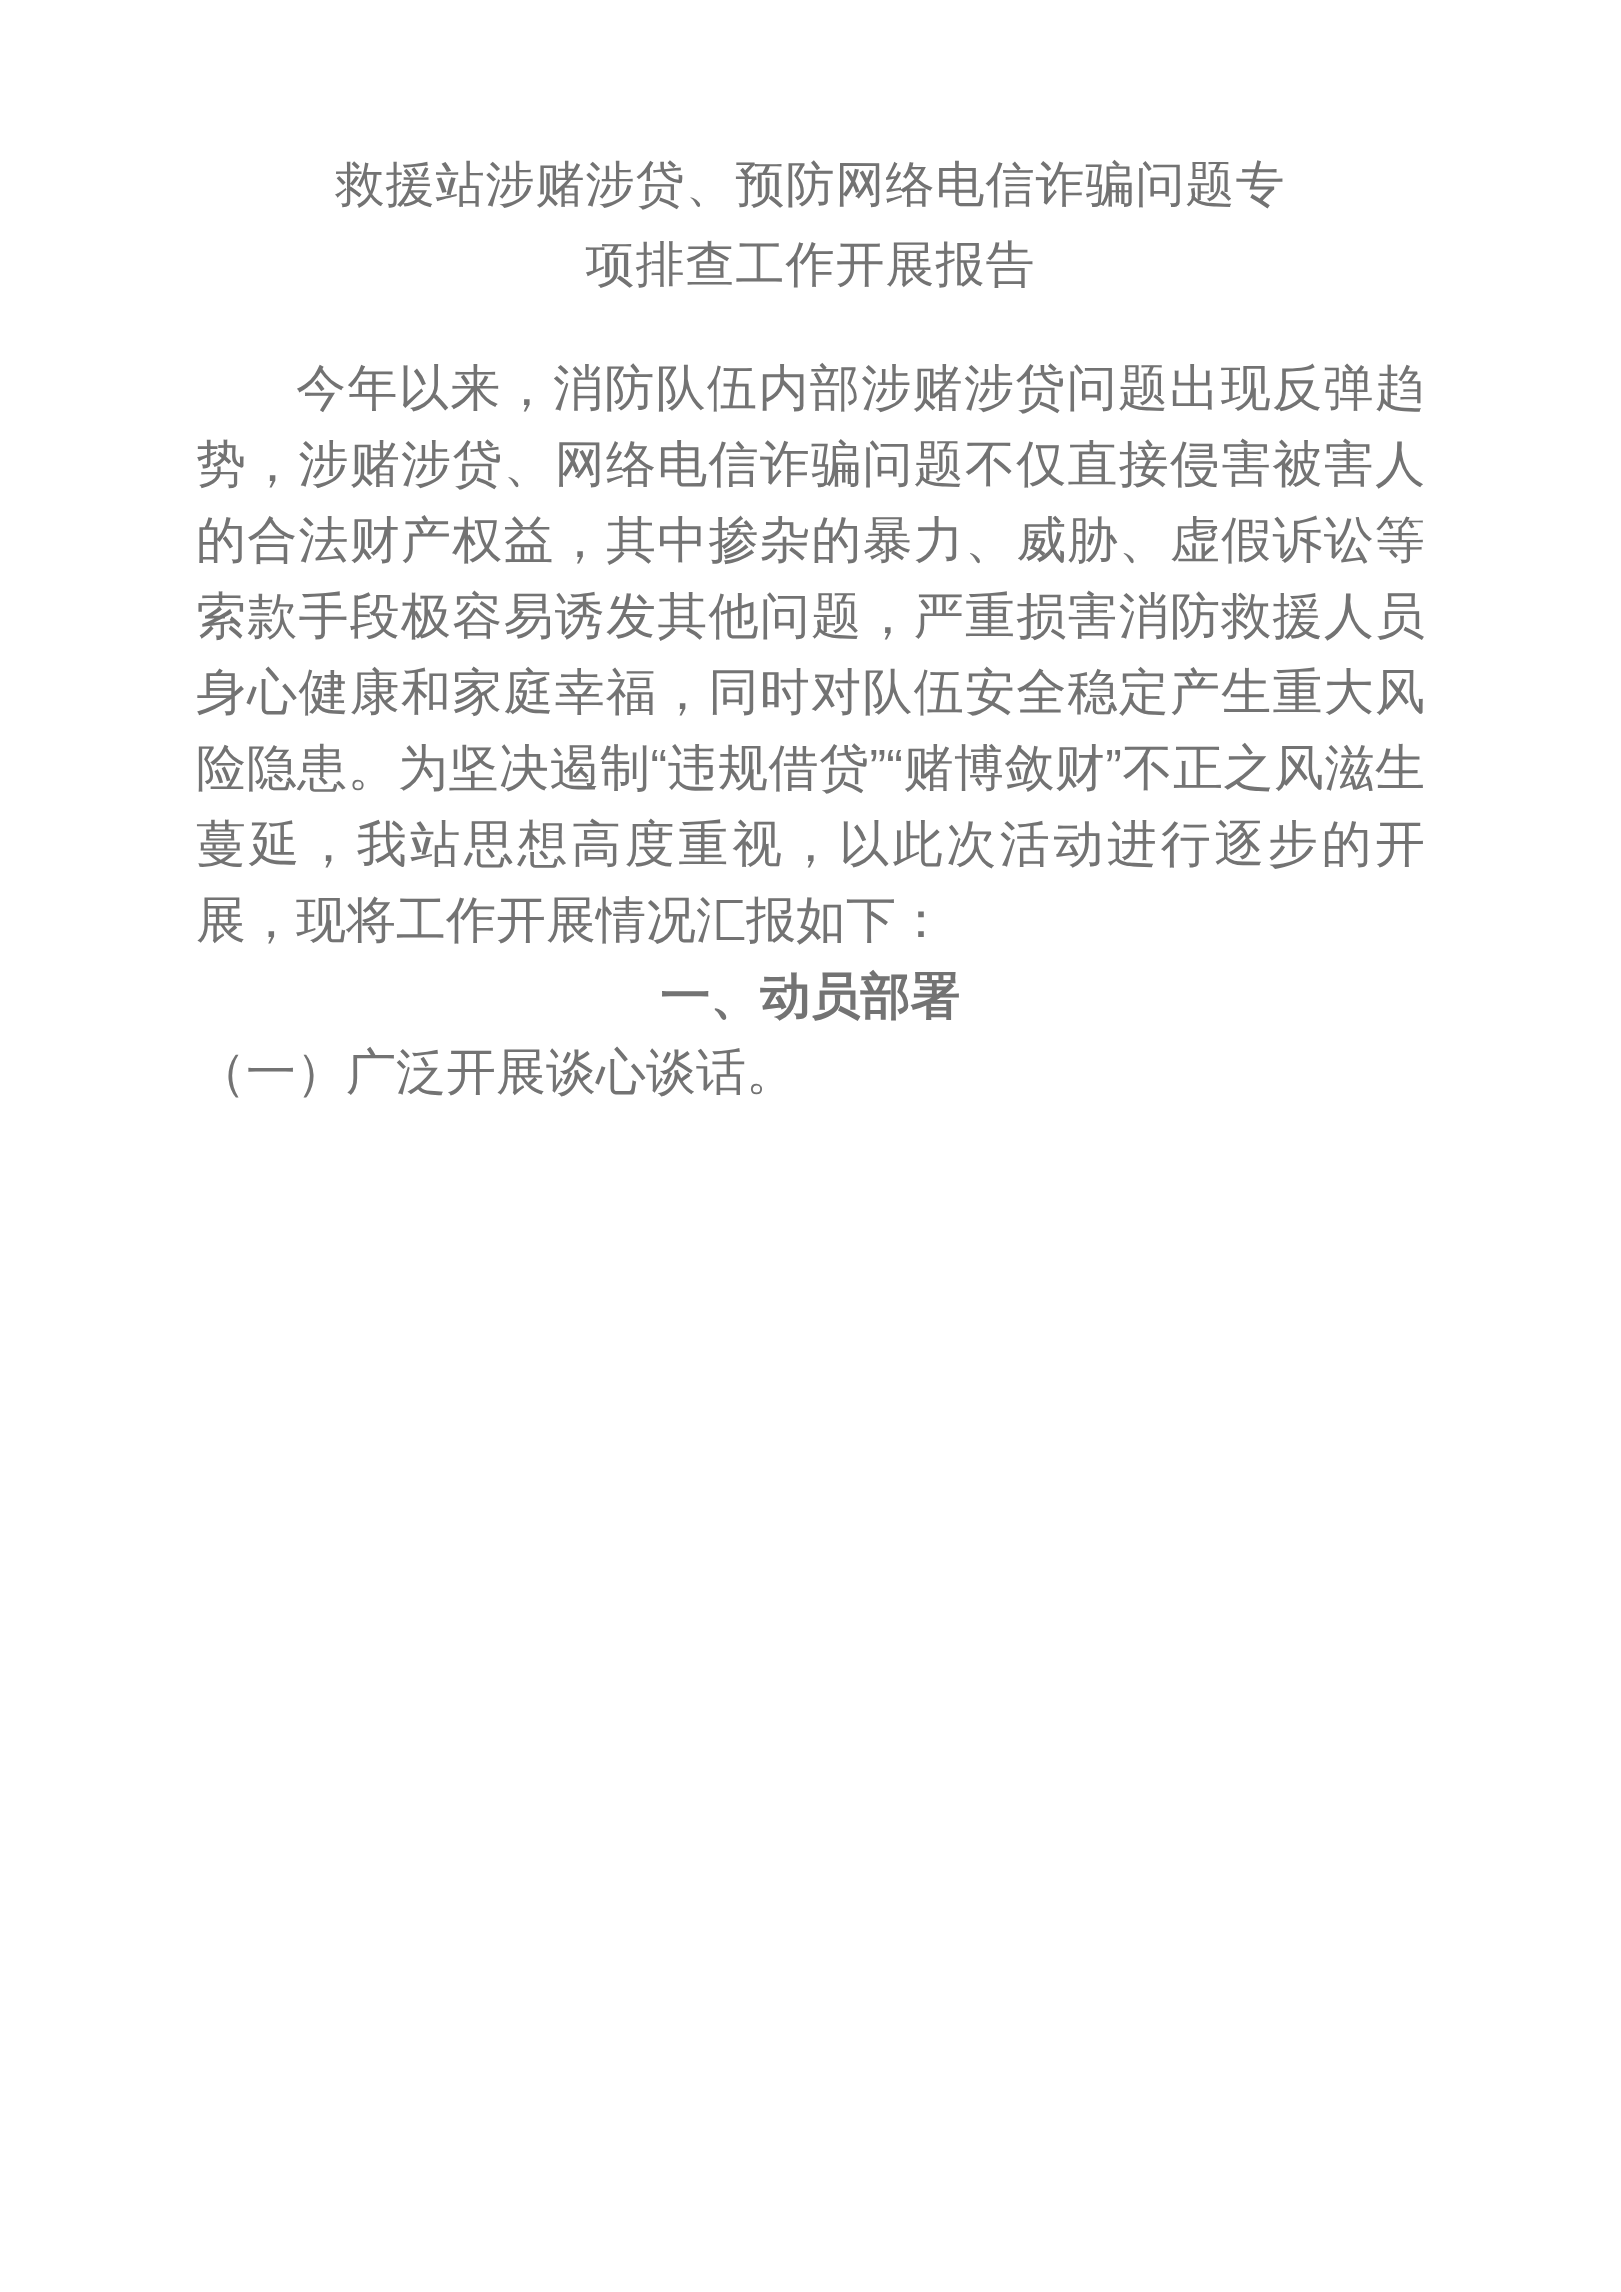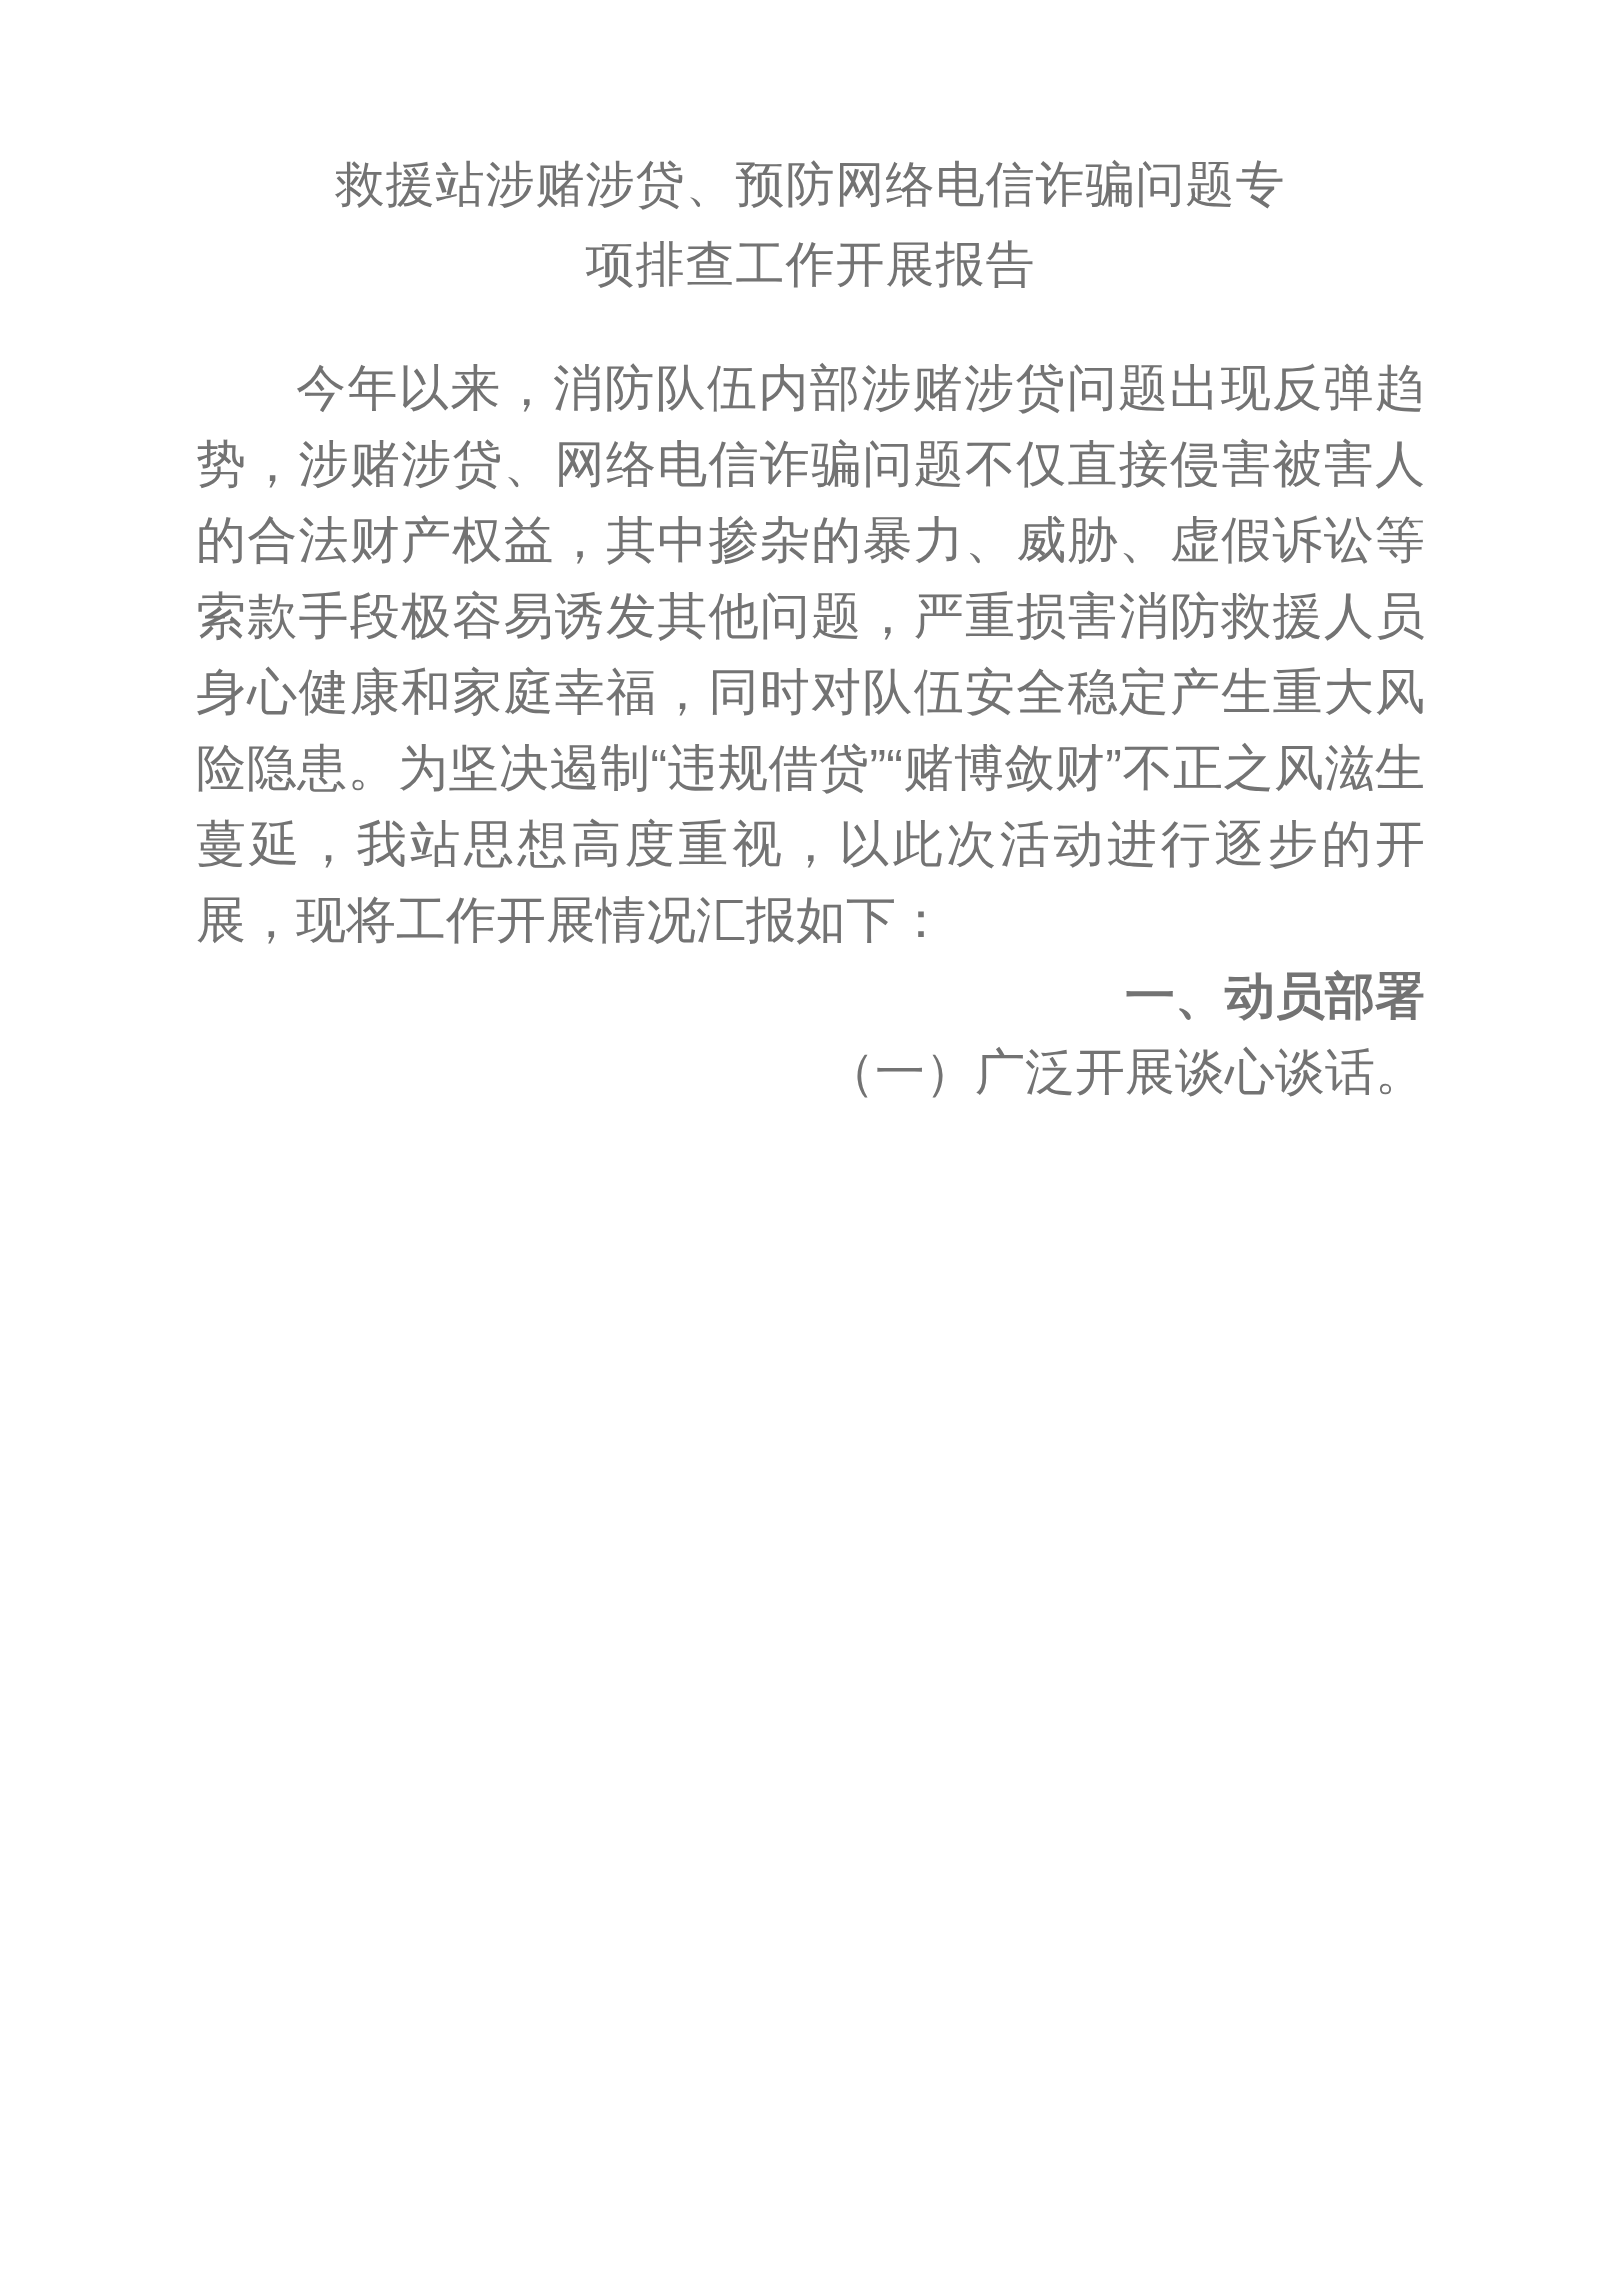--- a/index.html
+++ b/index.html
@@ -42,28 +42,28 @@
   }
   .para {
     text-align: justify;
     text-justify: inter-ideograph;
     text-indent: 2em;
     word-break: break-all;
   }
   .heading {
     font-weight: 700;
     font-size: 44px;
-    text-align: right;
+    text-align: center;
     text-indent: 0;
     font-family: Liberation Serif, serif;
   }
   .subheading {
     text-indent: 0;
     font-weight: 400;
-    text-align: right;
+    text-align: left;
   }
 </style>
 </head>
 <body>
 
 <div class="page">
   <h1 class="doc-title">救援站涉赌涉贷、预防网络电信诈骗问题专项排查工作开展报告</h1>
 
   <div class="doc-body">
     <p class="para">今年以来，消防队伍内部涉赌涉贷问题出现反弹趋势，涉赌涉贷、网络电信诈骗问题不仅直接侵害被害人的合法财产权益，其中掺杂的暴力、威胁、虚假诉讼等索款手段极容易诱发其他问题，严重损害消防救援人员身心健康和家庭幸福，同时对队伍安全稳定产生重大风险隐患。为坚决遏制“违规借贷”“赌博敛财”不正之风滋生蔓延，我站思想高度重视，以此次活动进行逐步的开展，现将工作开展情况汇报如下：</p>

